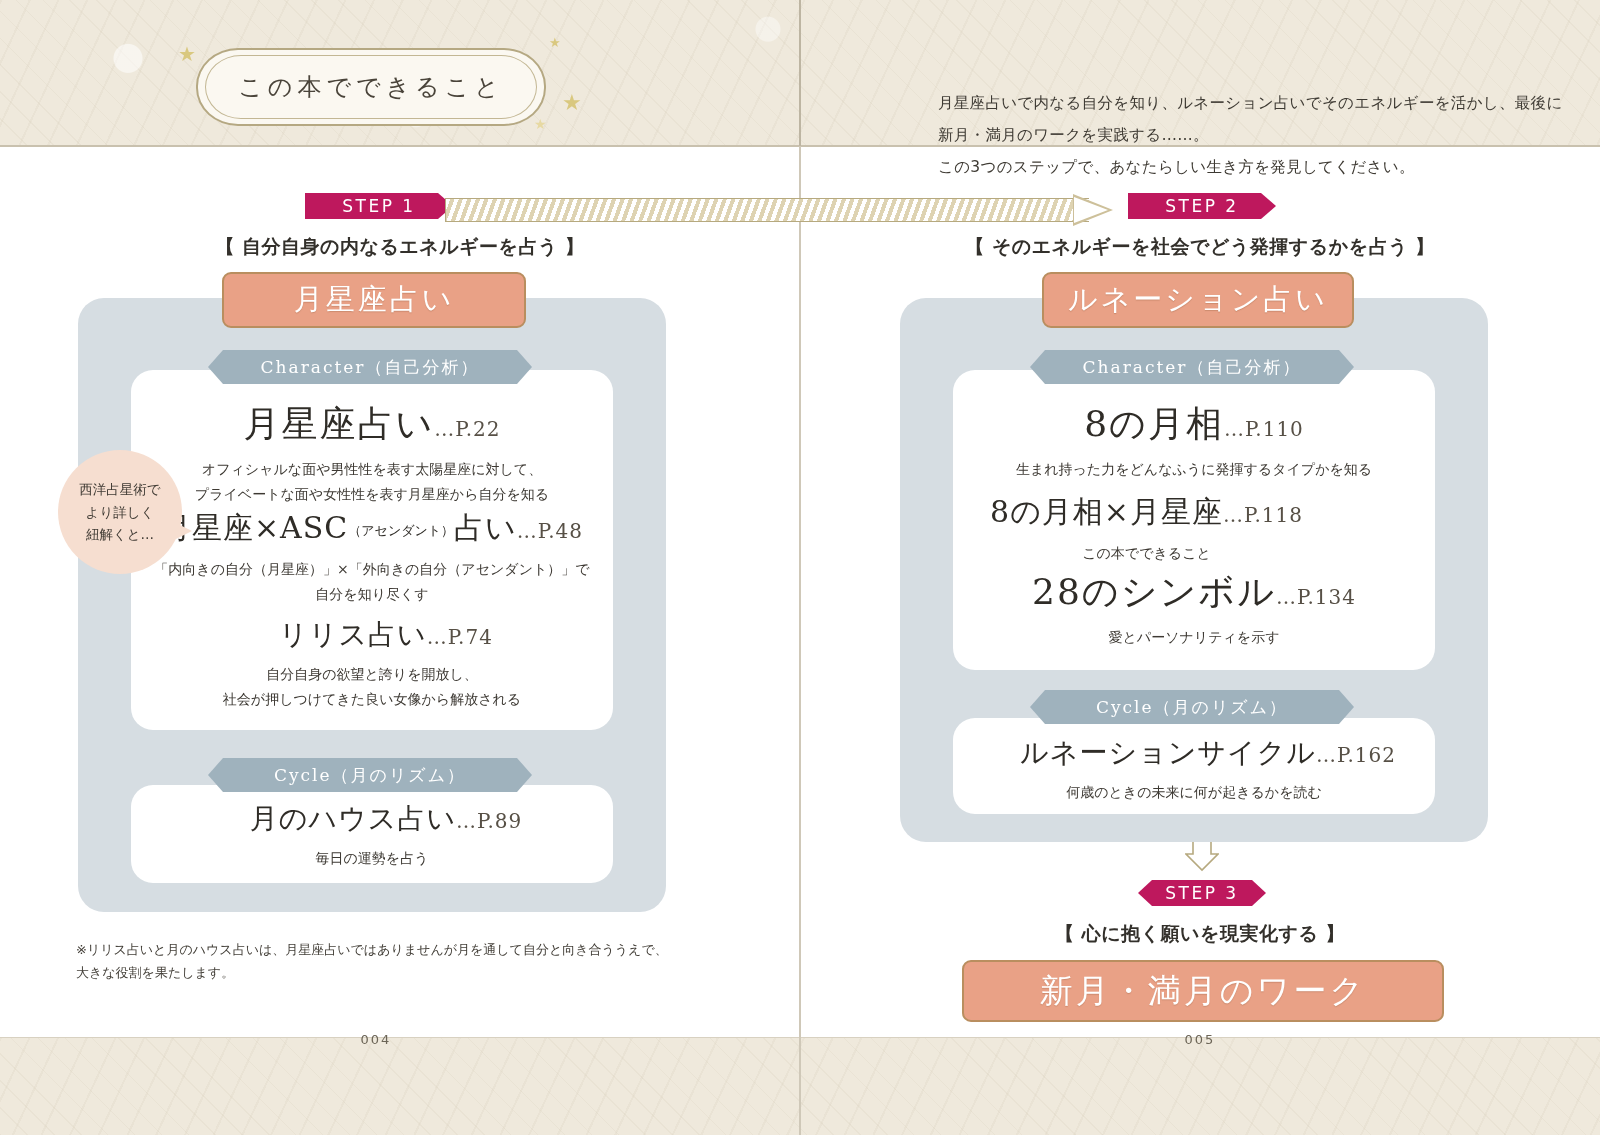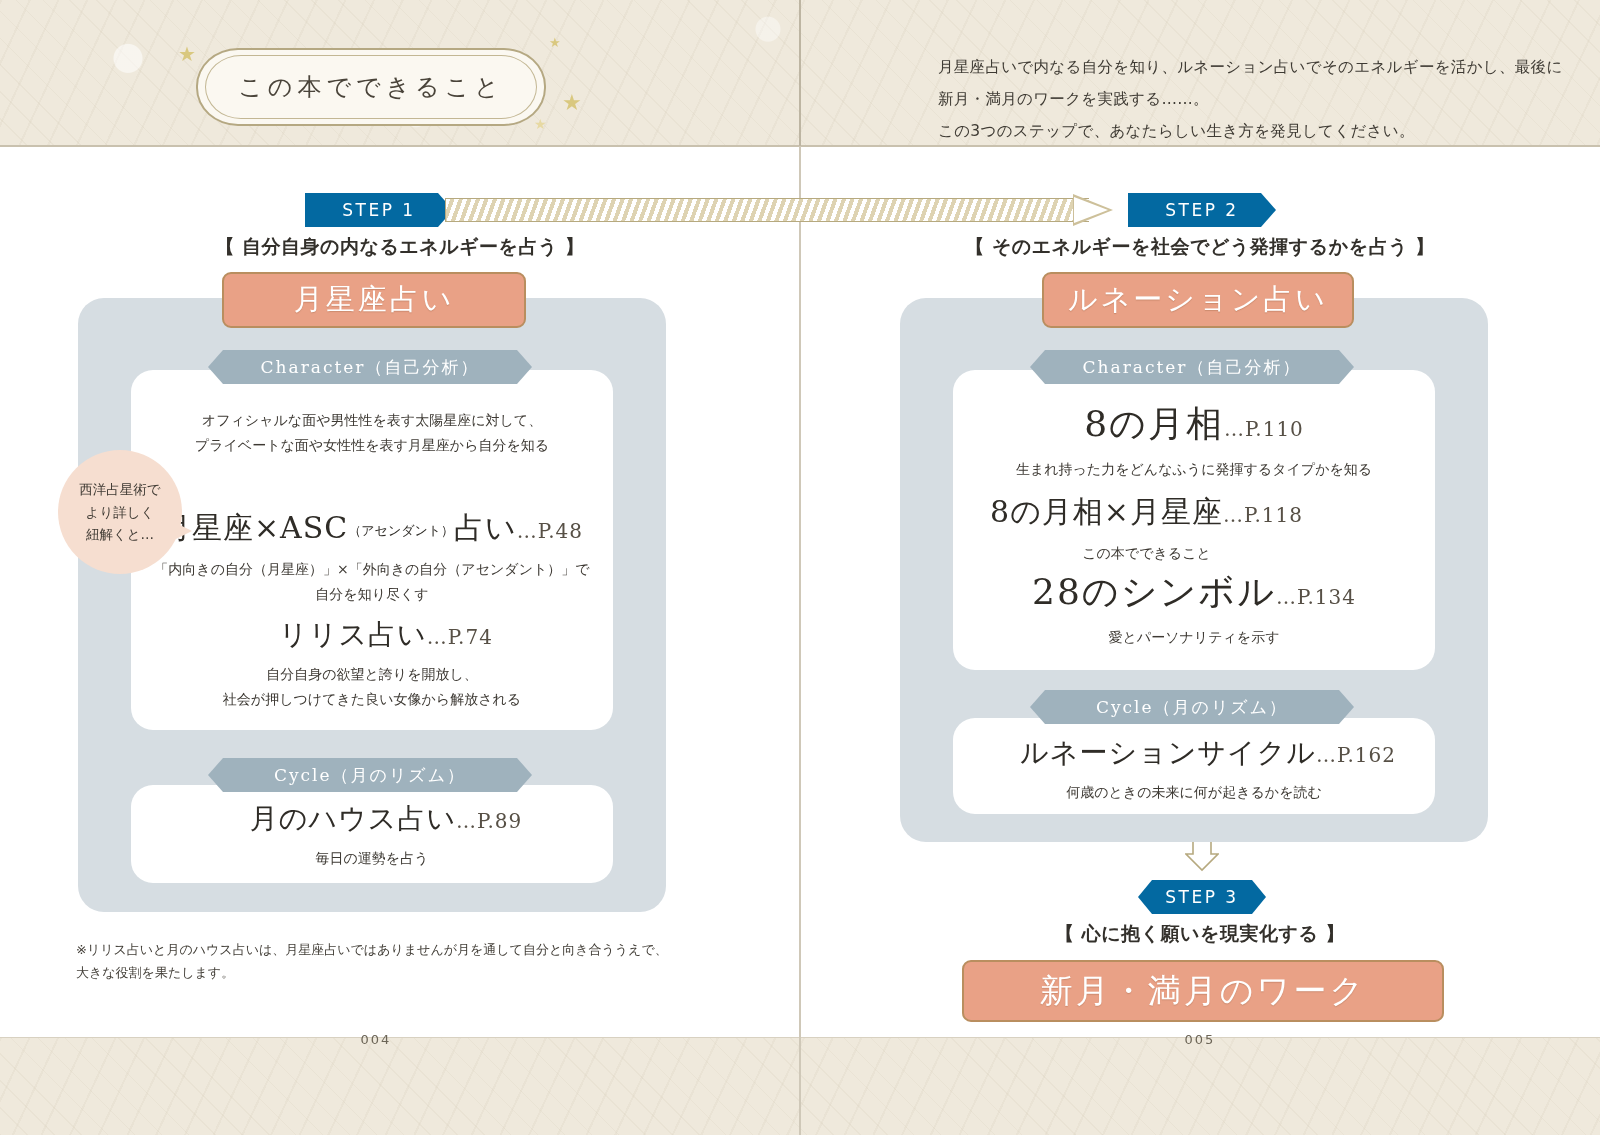--- a/index.html
+++ b/index.html
@@ -110,22 +110,22 @@
     font-family: "DejaVu Sans", "Liberation Sans", sans-serif;
     font-size: 15.5px;
     line-height: 2.05;
     color: #3e3a33;
     letter-spacing: .3px;
   }
 
   
   .step-chev {
     position: absolute;
-    height: 34px;
-    background: #0369a1;
+    height: 26px;
+    background: #be185d;
     color: #ffffff;
     font-family: "DejaVu Sans", "Liberation Sans", sans-serif;
     font-size: 17px;
     letter-spacing: 2.5px;
     display: flex; align-items: center; justify-content: center;
     clip-path: polygon(0 0, calc(100% - 15px) 0, 100% 50%, calc(100% - 15px) 100%, 0 100%);
   }
   .step1 { left: 305px; top: 193px; width: 148px; }
   .step2 { left: 1128px; top: 193px; width: 148px; }
   .step3 {
@@ -337,21 +337,21 @@
   <div class="star s2">★</div>
   <div class="star s3">★</div>
   <div class="star s4">★</div>
 
   <div class="plaque">
     <div class="plaque-outer"></div>
     <div class="plaque-inner"></div>
     <div class="plaque-title">この本でできること</div>
   </div>
 
-  <div class="header-text" style="white-space: pre-line;">月星座占いで内なる自分を知り、ルネーション占いでそのエネルギーを活かし、最後に新月・満月のワークを実践する……。
+  <div class="header-text" style="white-space: pre-line; margin-top: 36px;">月星座占いで内なる自分を知り、ルネーション占いでそのエネルギーを活かし、最後に新月・満月のワークを実践する……。
 この3つのステップで、あなたらしい生き方を発見してください。</div>
 
   <div class="step-chev step1">STEP 1</div>
   <div class="arrow-bar">
     <div class="shaft"></div>
     <div class="head"></div>
     <div class="head-in"></div>
   </div>
   <div class="step-chev step2">STEP 2</div>
 
@@ -368,20 +368,23 @@
 
   <div class="banner banner-1">月星座占い</div>
   <div class="banner banner-2">ルネーション占い</div>
 
   <div class="sec-label sl1">Character（自己分析）</div>
   <div class="sec-label sl2">Cycle（月のリズム）</div>
   <div class="sec-label sl3">Character（自己分析）</div>
   <div class="sec-label sl4">Cycle（月のリズム）</div>
 
   <div class="entry" style="left:131px; top:400px; width:482px;">
+    <div class="entry-title t-xl">
+      <span>月星座占い</span><span class="page">…P.22</span>
+    </div>
     <div class="entry-desc" style="white-space: pre-line;">オフィシャルな面や男性性を表す太陽星座に対して、
 プライベートな面や女性性を表す月星座から自分を知る</div>
   </div>
 
   <div class="entry" style="left:131px; top:508px; width:482px;">
     <div class="entry-title t-lg">
       <span>月星座×ASC</span><span class="ruby">（アセンダント）</span><span>占い</span><span class="page">…P.48</span>
     </div>
     <div class="entry-desc" style="white-space: pre-line;">「内向きの自分（月星座）」×「外向きの自分（アセンダント）」で
 自分を知り尽くす</div>

